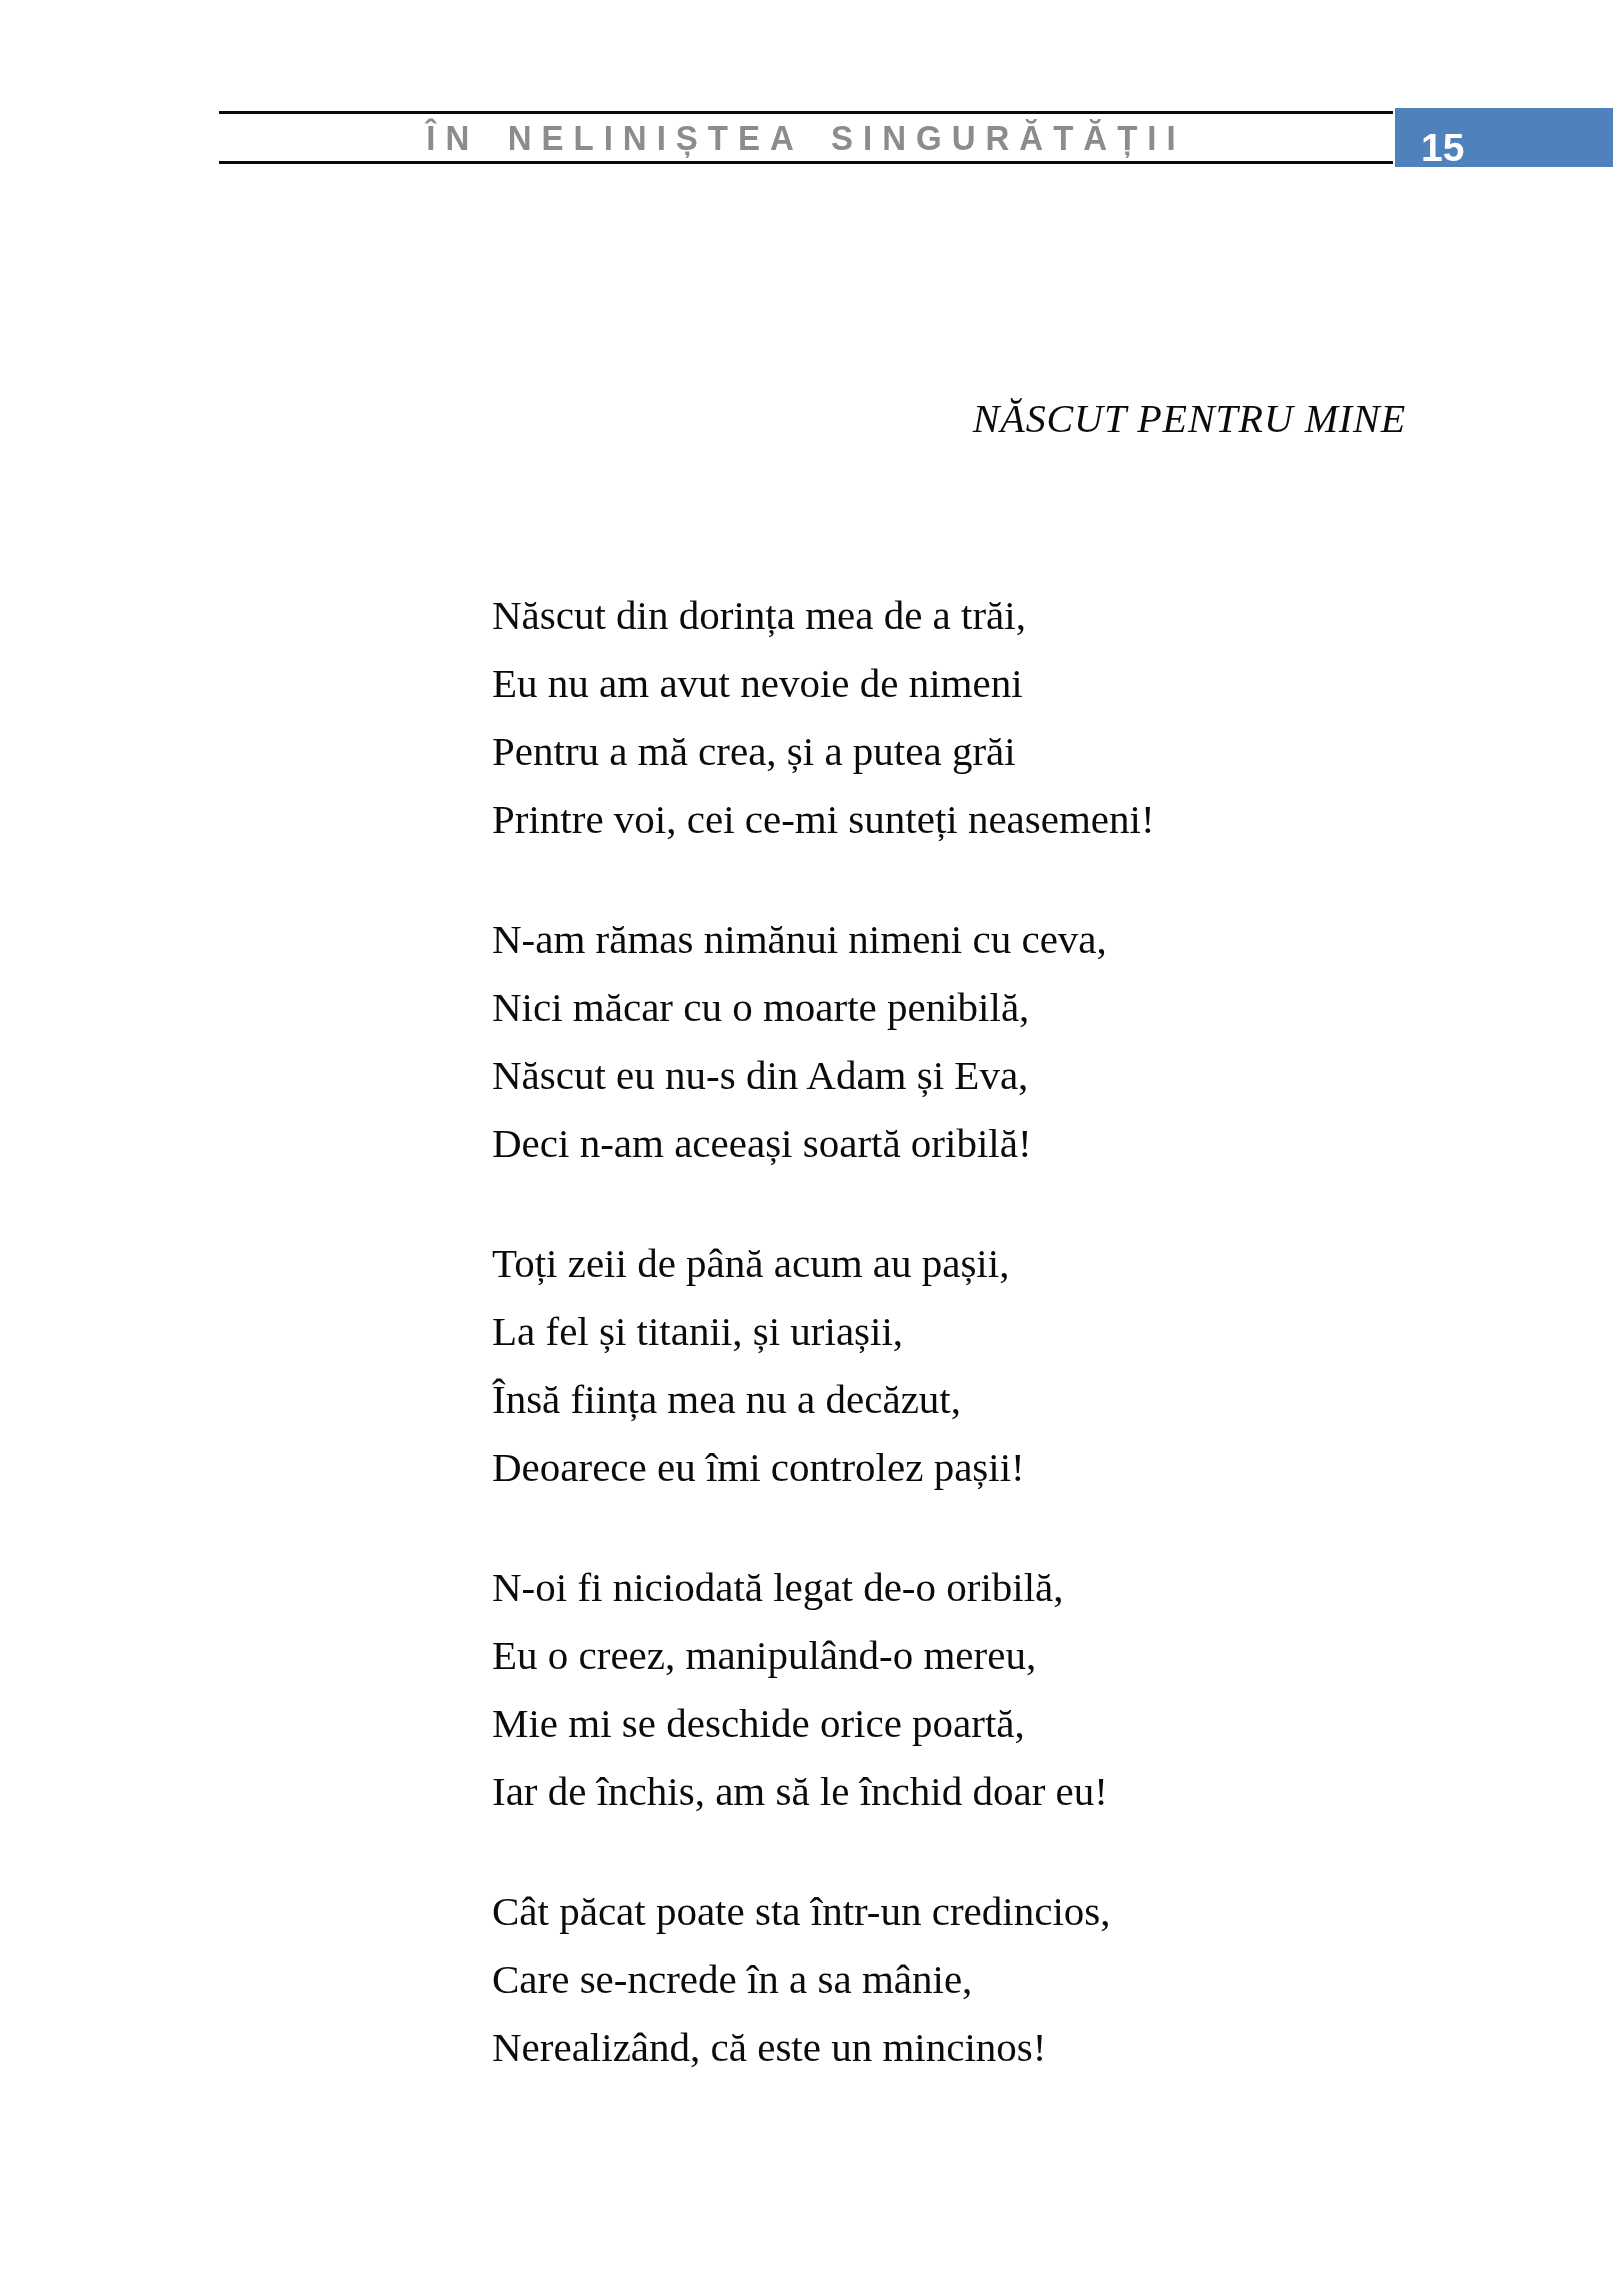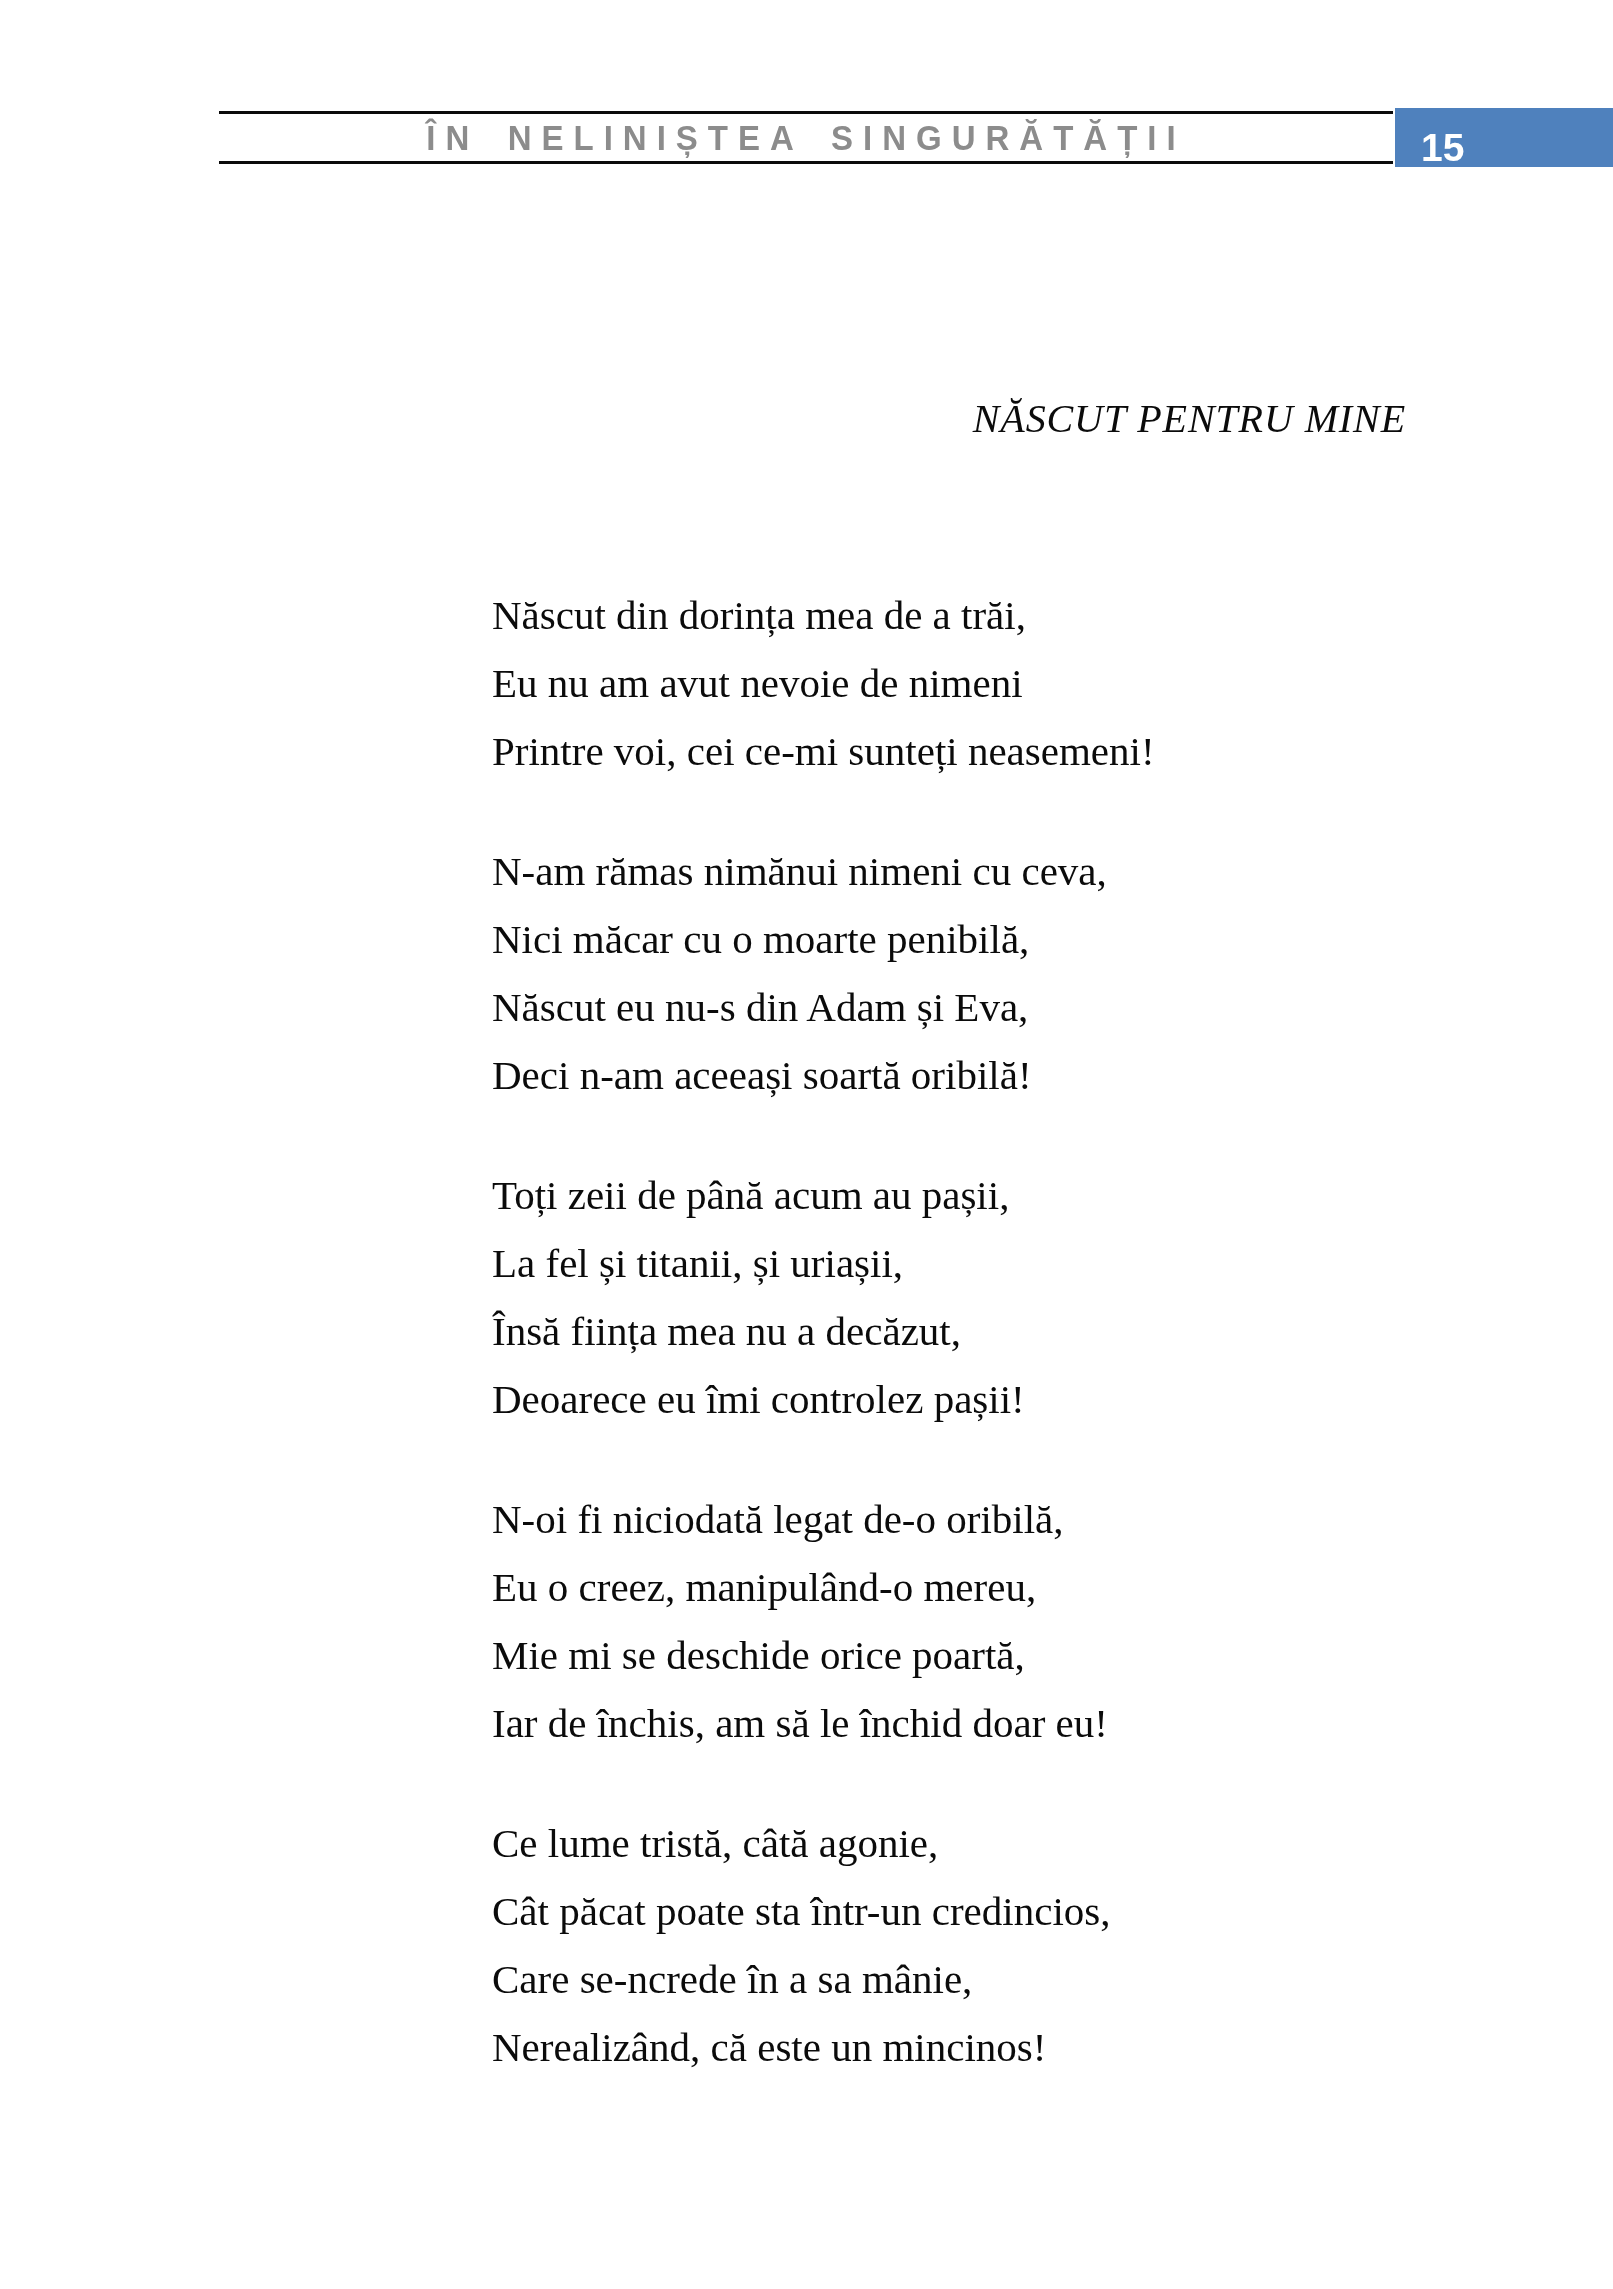--- a/index.html
+++ b/index.html
@@ -102,20 +102,21 @@
     <span class="page-number">15</span>
   </div>
 
   <div class="poem-title">NĂSCUT PENTRU MINE</div>
 
   <div class="poem-body">
 
     <div class="stanza">
       <div class="poem-line">Născut din dorința mea de a trăi,</div>
       <div class="poem-line">Eu nu am avut nevoie de nimeni</div>
+      <div class="poem-line">Pentru a mă crea, și a putea grăi</div>
       <div class="poem-line">Printre voi, cei ce-mi sunteți neasemeni!</div>
     </div>
 
     <div class="stanza">
       <div class="poem-line">N-am rămas nimănui nimeni cu ceva,</div>
       <div class="poem-line">Nici măcar cu o moarte penibilă,</div>
       <div class="poem-line">Născut eu nu-s din Adam și Eva,</div>
       <div class="poem-line">Deci n-am aceeași soartă oribilă!</div>
     </div>
 
@@ -127,21 +128,20 @@
     </div>
 
     <div class="stanza">
       <div class="poem-line">N-oi fi niciodată legat de-o oribilă,</div>
       <div class="poem-line">Eu o creez, manipulând-o mereu,</div>
       <div class="poem-line">Mie mi se deschide orice poartă,</div>
       <div class="poem-line">Iar de închis, am să le închid doar eu!</div>
     </div>
 
     <div class="stanza">
-      <div class="poem-line">Ce lume tristă, câtă agonie,</div>
       <div class="poem-line">Cât păcat poate sta într-un credincios,</div>
       <div class="poem-line">Care se-ncrede în a sa mânie,</div>
       <div class="poem-line">Nerealizând, că este un mincinos!</div>
     </div>
 
   </div>
 </div>
 
 
 </body></html>

